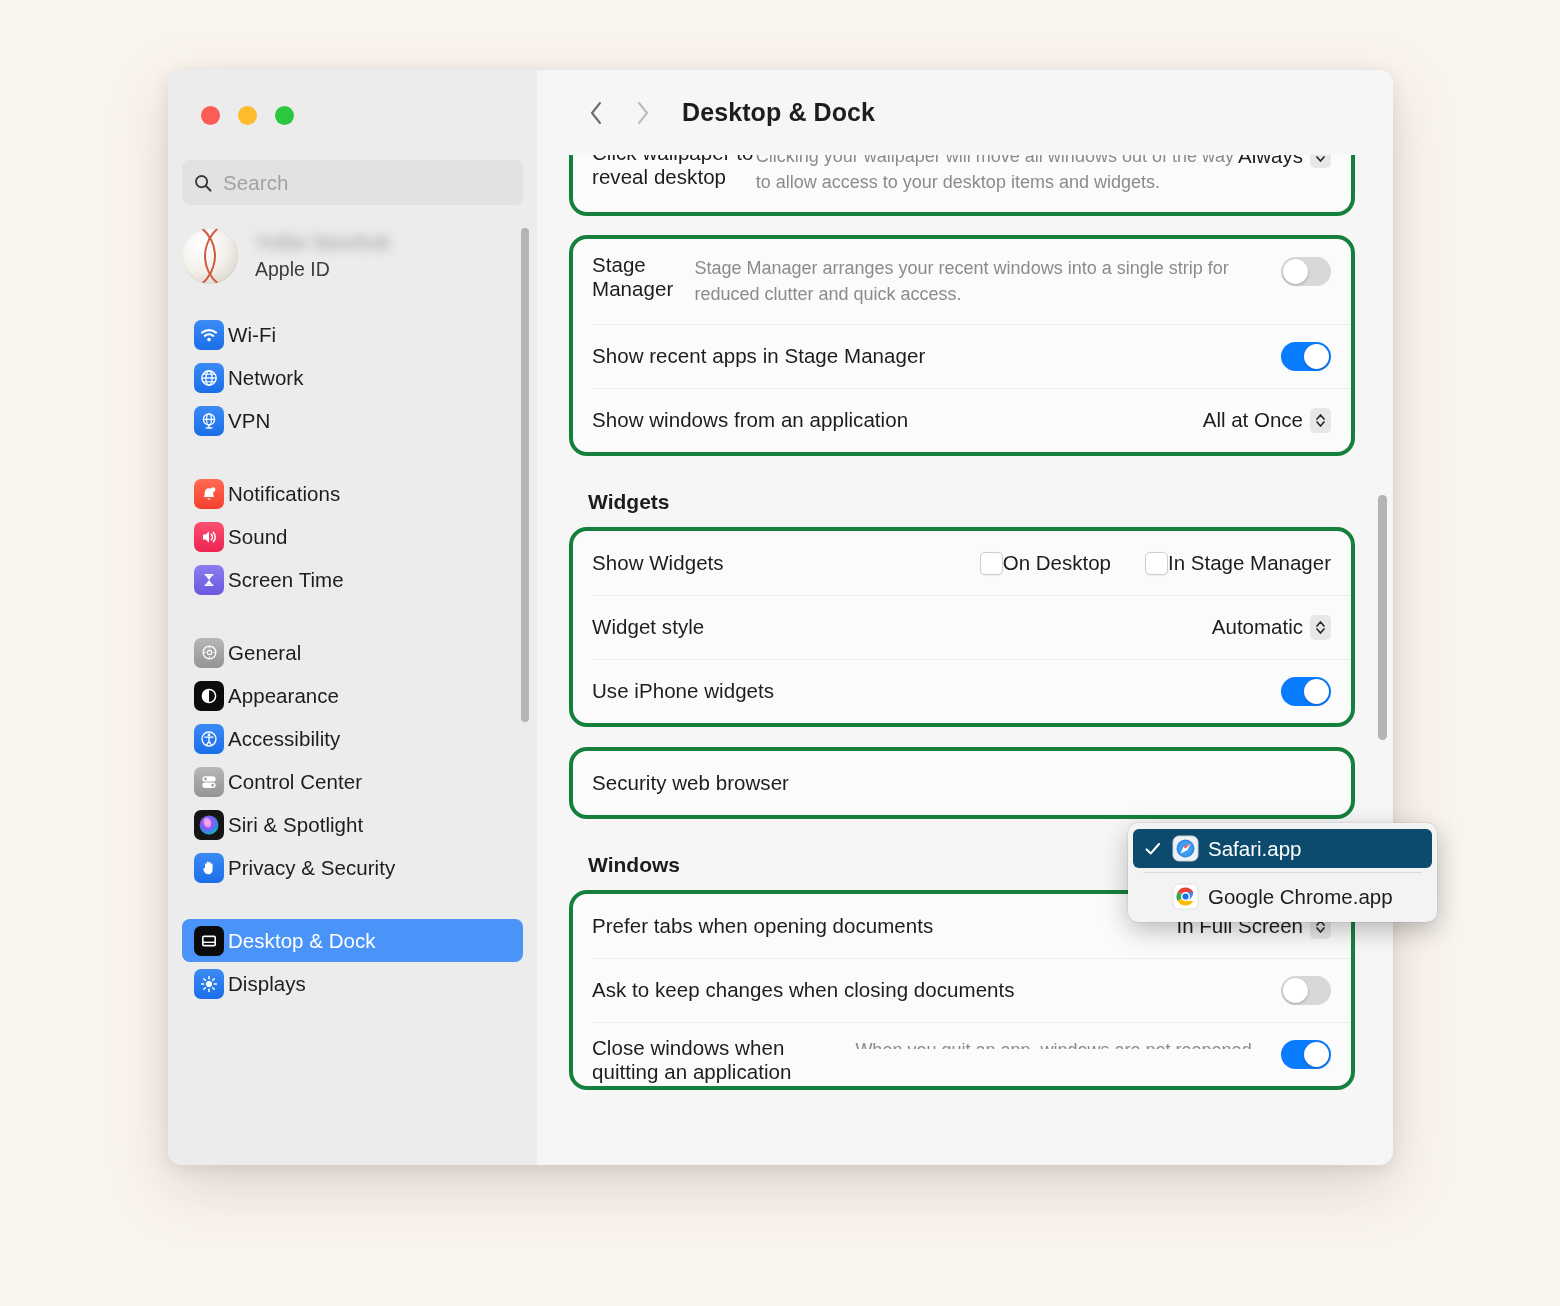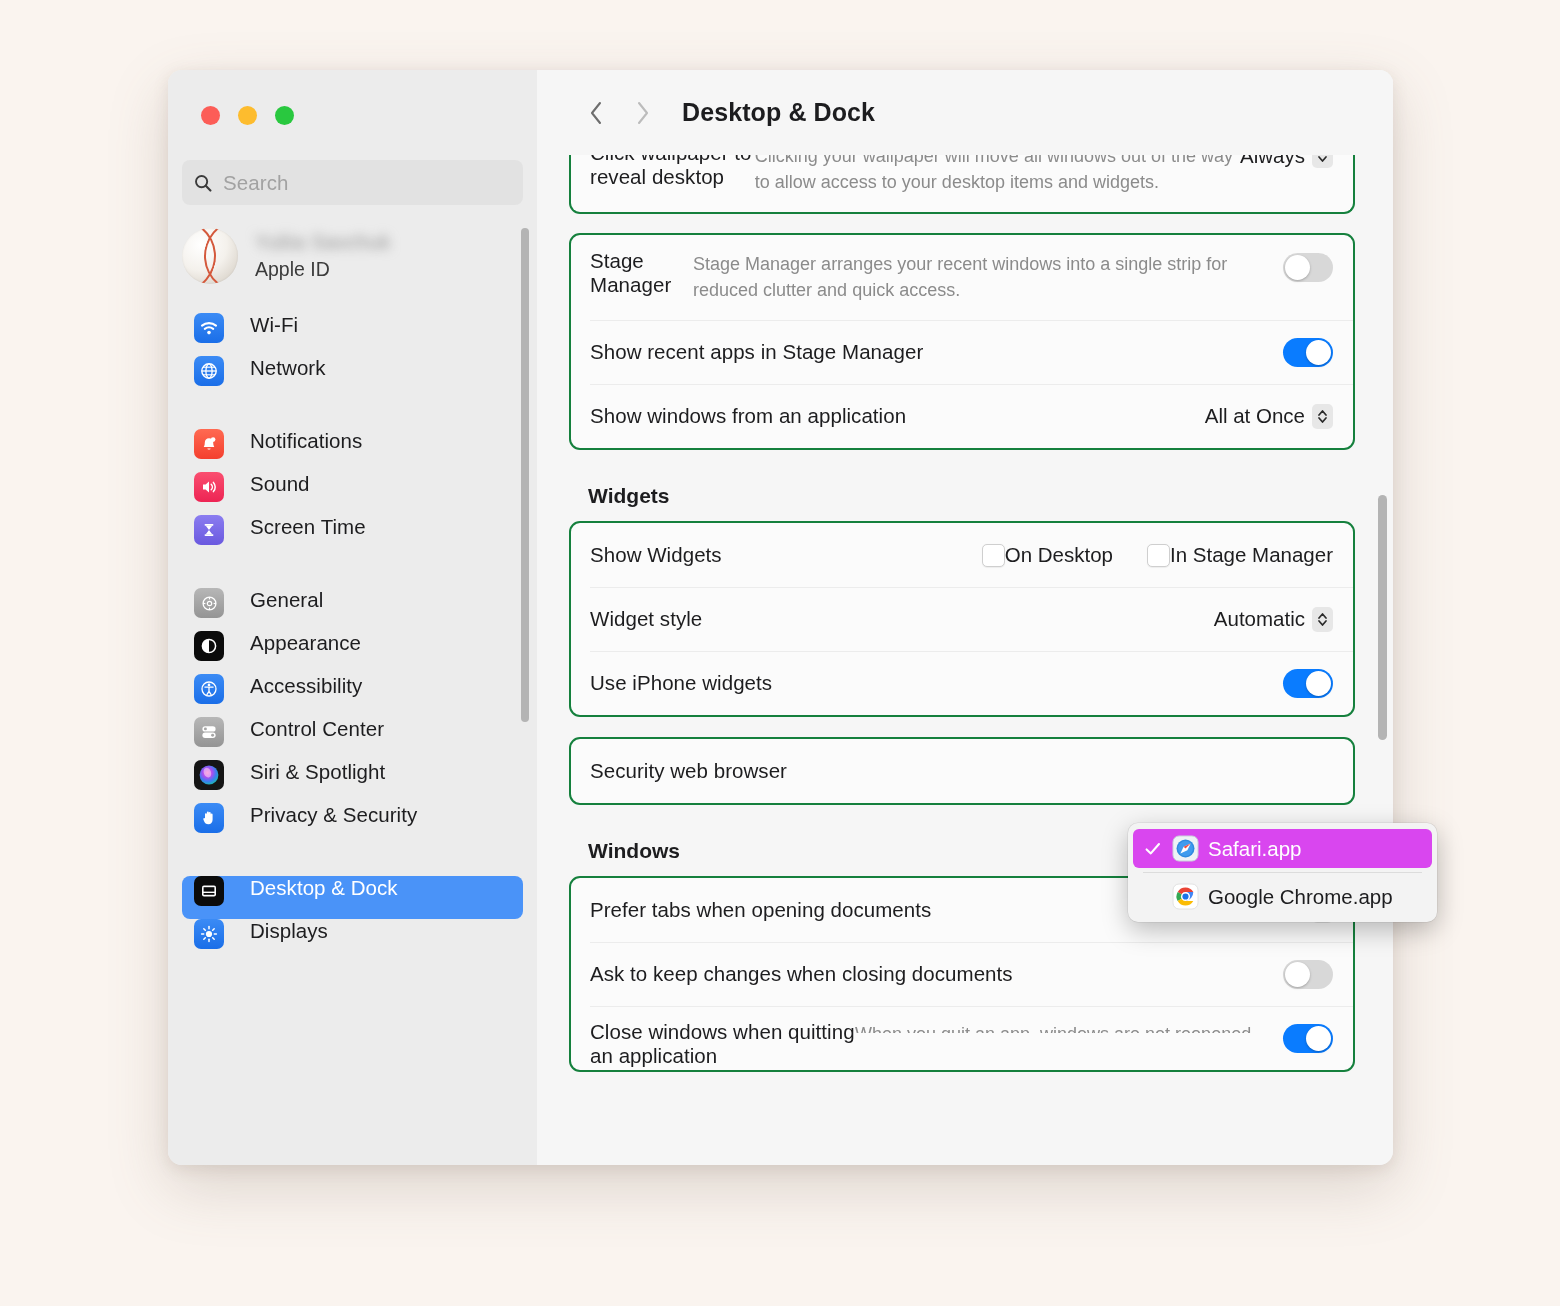--- a/index.html
+++ b/index.html
@@ -89,23 +89,23 @@
     font-size: 20px; color: #8e8e8e; font-weight: 500;
     filter: blur(5.2px);
     letter-spacing: .4px;
   }
   #account-sub { font-size: 19.5px; color: #3c3c3c; }
 
   .sb-group { margin-top: 26px; padding: 0 14px; }
   .sb-group.g2 { margin-top: 30px; }
   .sb-group.g3 { margin-top: 30px; }
   .sb-item {
-    display: flex; align-items: flex-start;
+    display: flex; align-items: center;
     height: 43px;
-    gap: 26px;
+    gap: 4px;
     padding: 0 12px;
     border-radius: 8px;
   }
   .sb-item.selected { background: #4a93f8; }
   .sb-item.selected .sb-label { color: #fff; }
   .sb-label { font-size: 20.5px; color: #1d1d1f; letter-spacing: .05px; }
   .sb-icon {
     width: 30px; height: 30px; flex: 0 0 30px;
     border-radius: 7px;
     display: flex; align-items: center; justify-content: center;
@@ -146,22 +146,22 @@
   }
 
   #scrollarea {
     position: absolute;
     left: 0; top: 85px; right: 0; bottom: 0;
     padding: 0 38px 0 32px;
   }
 
   .card {
     background: #fbfbfb;
-    border: 2px solid #15803d;
-    border-radius: 11px;
+    border: 4px solid #15803d;
+    border-radius: 18px;
     overflow: hidden;
   }
   .card.clipped-top {
     border-top: none;
     border-top-left-radius: 0; border-top-right-radius: 0;
     margin-top: -28px;
   }
   .row {
     display: flex; align-items: center;
     min-height: 64px;
@@ -245,21 +245,21 @@
     border-radius: 10px;
     box-shadow: 0 8px 26px rgba(0,0,0,.26), 0 0 0 .5px rgba(0,0,0,.10);
     padding: 6px 5px;
     z-index: 50;
   }
   .menu-item {
     display: flex; align-items: center;
     height: 39px; border-radius: 6px;
     padding: 0 10px; gap: 9px;
   }
-  .menu-item.selected { background: #d946ef; }
+  .menu-item.selected { background: #0c4a6e; }
   .menu-check { width: 20px; flex: 0 0 20px; display: flex; justify-content: center; }
   .menu-icon { width: 27px; height: 27px; flex: 0 0 27px; }
   .menu-label { font-size: 20.5px; color: #1d1d1f; }
   .menu-item.selected .menu-label { color: #fff; }
   .menu-sep { height: 1px; background: #dcdcdc; margin: 4px 10px; }
 </style>
 </head>
 <body>
 
 <div id="window">
@@ -308,20 +308,32 @@
         <span class="sb-icon" style="background:linear-gradient(180deg,#3b8bf5,#1a6ee8)">
           <svg width="20" height="20" viewBox="0 0 20 20">
             <circle cx="10" cy="10" r="7.2" fill="none" stroke="#fff" stroke-width="1.4"></circle>
             <ellipse cx="10" cy="10" rx="3.1" ry="7.2" fill="none" stroke="#fff" stroke-width="1.3"></ellipse>
             <line x1="2.8" y1="10" x2="17.2" y2="10" stroke="#fff" stroke-width="1.3"></line>
             <line x1="4" y1="6.2" x2="16" y2="6.2" stroke="#fff" stroke-width="1.1"></line>
             <line x1="4" y1="13.8" x2="16" y2="13.8" stroke="#fff" stroke-width="1.1"></line>
           </svg>
         </span>
         <span class="sb-label">Network</span>
+      </div>
+      <div class="sb-item">
+        <span class="sb-icon" style="background:linear-gradient(180deg,#3b8bf5,#1a6ee8)">
+          <svg width="20" height="20" viewBox="0 0 20 20">
+            <circle cx="10" cy="8.4" r="5.6" fill="none" stroke="#fff" stroke-width="1.3"></circle>
+            <ellipse cx="10" cy="8.4" rx="2.4" ry="5.6" fill="none" stroke="#fff" stroke-width="1.2"></ellipse>
+            <line x1="4.4" y1="8.4" x2="15.6" y2="8.4" stroke="#fff" stroke-width="1.2"></line>
+            <line x1="10" y1="14" x2="10" y2="17" stroke="#fff" stroke-width="1.4"></line>
+            <line x1="6.6" y1="17" x2="13.4" y2="17" stroke="#fff" stroke-width="1.4"></line>
+          </svg>
+        </span>
+        <span class="sb-label">VPN</span>
       </div>
     </div>
 
     <div class="sb-group g2">
       <div class="sb-item">
         <span class="sb-icon" style="background:linear-gradient(180deg,#ff6a52,#f43f2e)">
           <svg width="18" height="18" viewBox="0 0 18 18">
             <path d="M9 3.2c-2.5 0-4.2 1.8-4.2 4.2 0 3-1 4-1 4.6h10.4c0-.6-1-1.6-1-4.6 0-2.4-1.7-4.2-4.2-4.2z" fill="#fff"></path>
             <path d="M7.3 13.4a1.8 1.8 0 0 0 3.4 0z" fill="#fff"></path>
             <circle cx="13.1" cy="4.6" r="2.3" fill="#fff"></circle>

